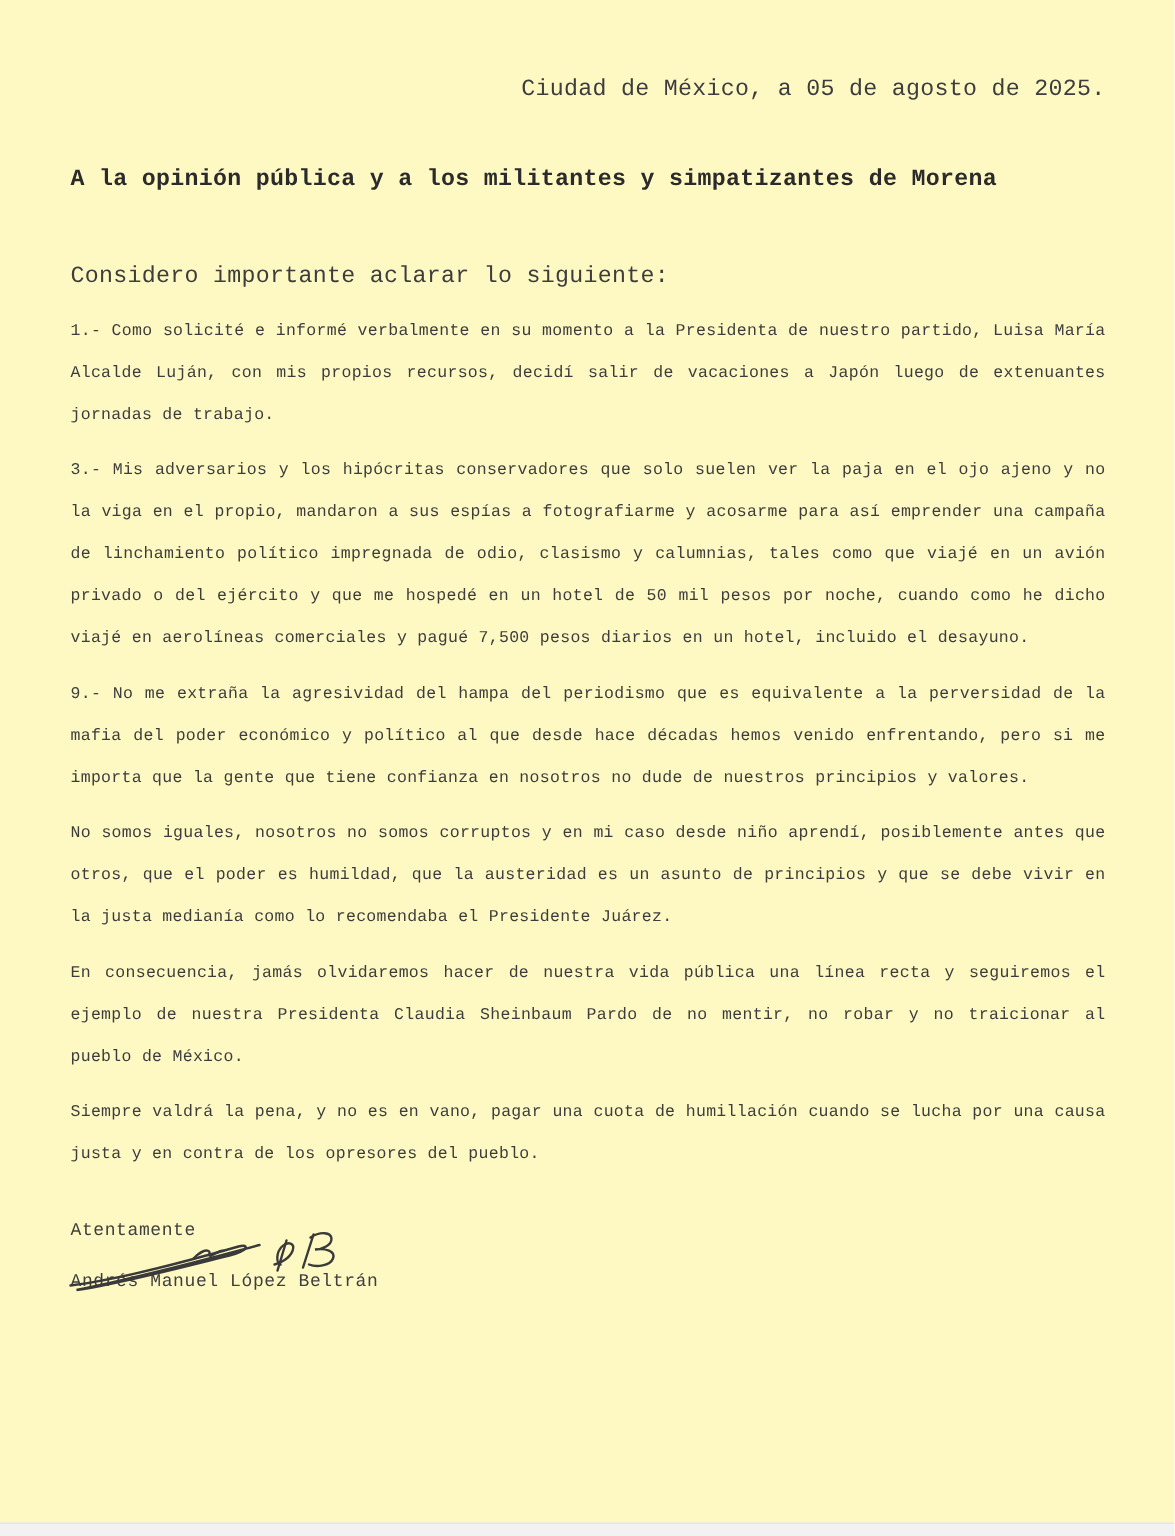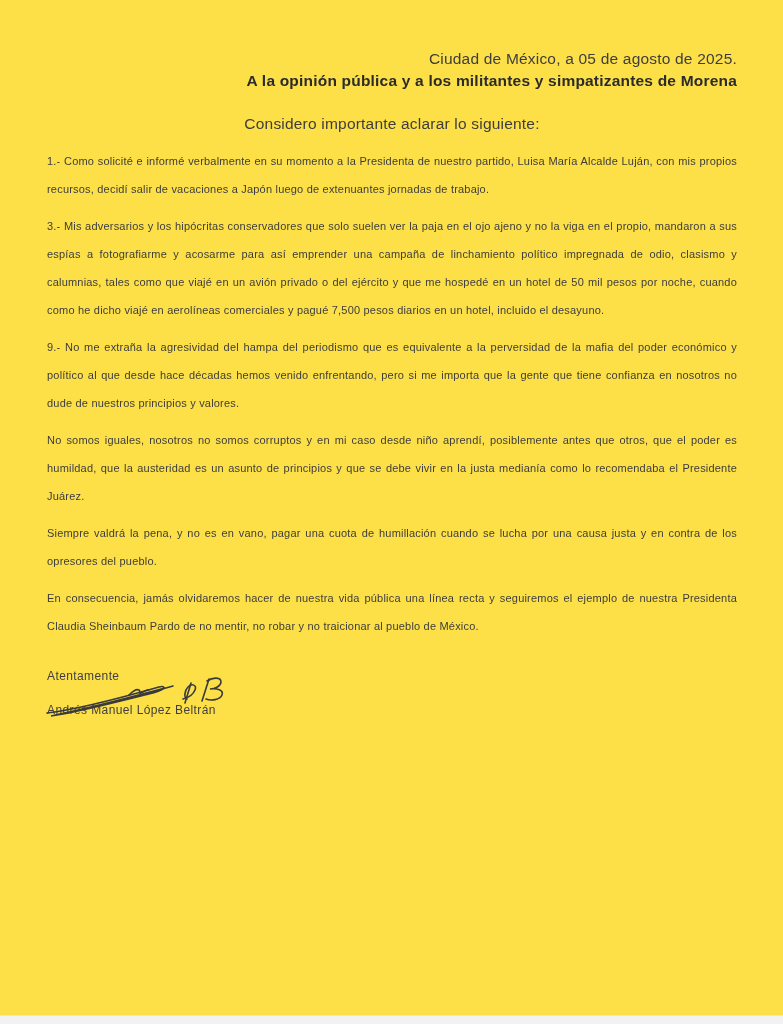--- a/index.html
+++ b/index.html
@@ -4,54 +4,54 @@
 <style>
   html, body {
     margin: 0;
     padding: 0;
     background: #ffffff;
   }
   .page {
     position: relative;
     width: 783px;
     height: 1024px;
-    background: #fde047;
+    background: #fef9c3;
     overflow: hidden;
-    font-family: Liberation Sans, sans-serif;
+    font-family: Liberation Mono, monospace;
     color: #3d3d3d;
     box-sizing: border-box;
   }
   .content {
     position: absolute;
     left: 47px;
     right: 46px;
     top: 0;
   }
   .dateline {
     margin-top: 48px;
     text-align: right;
     font-size: 15.5px;
     line-height: 22px;
     letter-spacing: 0.2px;
     color: #3d3d3d;
   }
   .heading {
-    text-align: right;
+    margin-top: 38px;
+    text-align: left;
     font-size: 15.5px;
     font-weight: 700;
     line-height: 22px;
     letter-spacing: 0.2px;
     color: #2b2b2b;
   }
   .intro {
-    margin-top: 18px;
+    margin-top: 40px;
     font-size: 15.5px;
     line-height: 28px;
     letter-spacing: 0.2px;
-    text-align: center;
   }
   p.body-par {
     margin: 0 0 9px 0;
     font-size: 11px;
     line-height: 28px;
     text-align: justify;
     letter-spacing: 0.2px;
     color: #3d3d3d;
   }
   .paragraphs { margin-top: 9px; }
@@ -92,22 +92,22 @@
 
     <div class="heading">A la opinión pública y a los militantes y simpatizantes de Morena</div>
 
     <div class="intro">Considero importante aclarar lo siguiente:</div>
 
     <div class="paragraphs">
       <p class="body-par">1.- Como solicité e informé verbalmente en su momento a la Presidenta de nuestro partido, Luisa María Alcalde Luján, con mis propios recursos, decidí salir de vacaciones a Japón luego de extenuantes jornadas de trabajo.</p>
       <p class="body-par">3.- Mis adversarios y los hipócritas conservadores que solo suelen ver la paja en el ojo ajeno y no la viga en el propio, mandaron a sus espías a fotografiarme y acosarme para así emprender una campaña de linchamiento político impregnada de odio, clasismo y calumnias, tales como que viajé en un avión privado o del ejército y que me hospedé en un hotel de 50 mil pesos por noche, cuando como he dicho viajé en aerolíneas comerciales y pagué 7,500 pesos diarios en un hotel, incluido el desayuno.</p>
       <p class="body-par">9.- No me extraña la agresividad del hampa del periodismo que es equivalente a la perversidad de la mafia del poder económico y político al que desde hace décadas hemos venido enfrentando, pero si me importa que la gente que tiene confianza en nosotros no dude de nuestros principios y valores.</p>
       <p class="body-par">No somos iguales, nosotros no somos corruptos y en mi caso desde niño aprendí, posiblemente antes que otros, que el poder es humildad, que la austeridad es un asunto de principios y que se debe vivir en la justa medianía como lo recomendaba el Presidente Juárez.</p>
+      <p class="body-par">En consecuencia, jamás olvidaremos hacer de nuestra vida pública una línea recta y seguiremos el ejemplo de nuestra Presidenta Claudia Sheinbaum Pardo de no mentir, no robar y no traicionar al pueblo de México.</p>
       <p class="body-par">Siempre valdrá la pena, y no es en vano, pagar una cuota de humillación cuando se lucha por una causa justa y en contra de los opresores del pueblo.</p>
-      <p class="body-par">En consecuencia, jamás olvidaremos hacer de nuestra vida pública una línea recta y seguiremos el ejemplo de nuestra Presidenta Claudia Sheinbaum Pardo de no mentir, no robar y no traicionar al pueblo de México.</p>
     </div>
 
     <div class="signature">
       <div>Atentamente</div>
       <svg class="scribble" viewBox="0 0 230 46" fill="none" stroke="#3a3a3a" stroke-width="1.6" stroke-linecap="round">
         <path d="M6,38 C40,34 90,20 118,12 C126,10 124,15 112,18 C80,26 34,38 10,41 C60,31 120,14 132,11"></path>
         <path d="M88,20 c4,-4 8,-6 10,-5 c2,1 -1,4 2,3 c3,-1 6,-4 8,-3"></path>
         <path d="M116,16 l6,-2"></path>
         <path d="M146,24 c-3,-1 -3,-8 1,-12 c4,-4 9,-2 7,3 c-2,5 -8,8 -12,9"></path>
         <path d="M150,8 l-6,20"></path>

